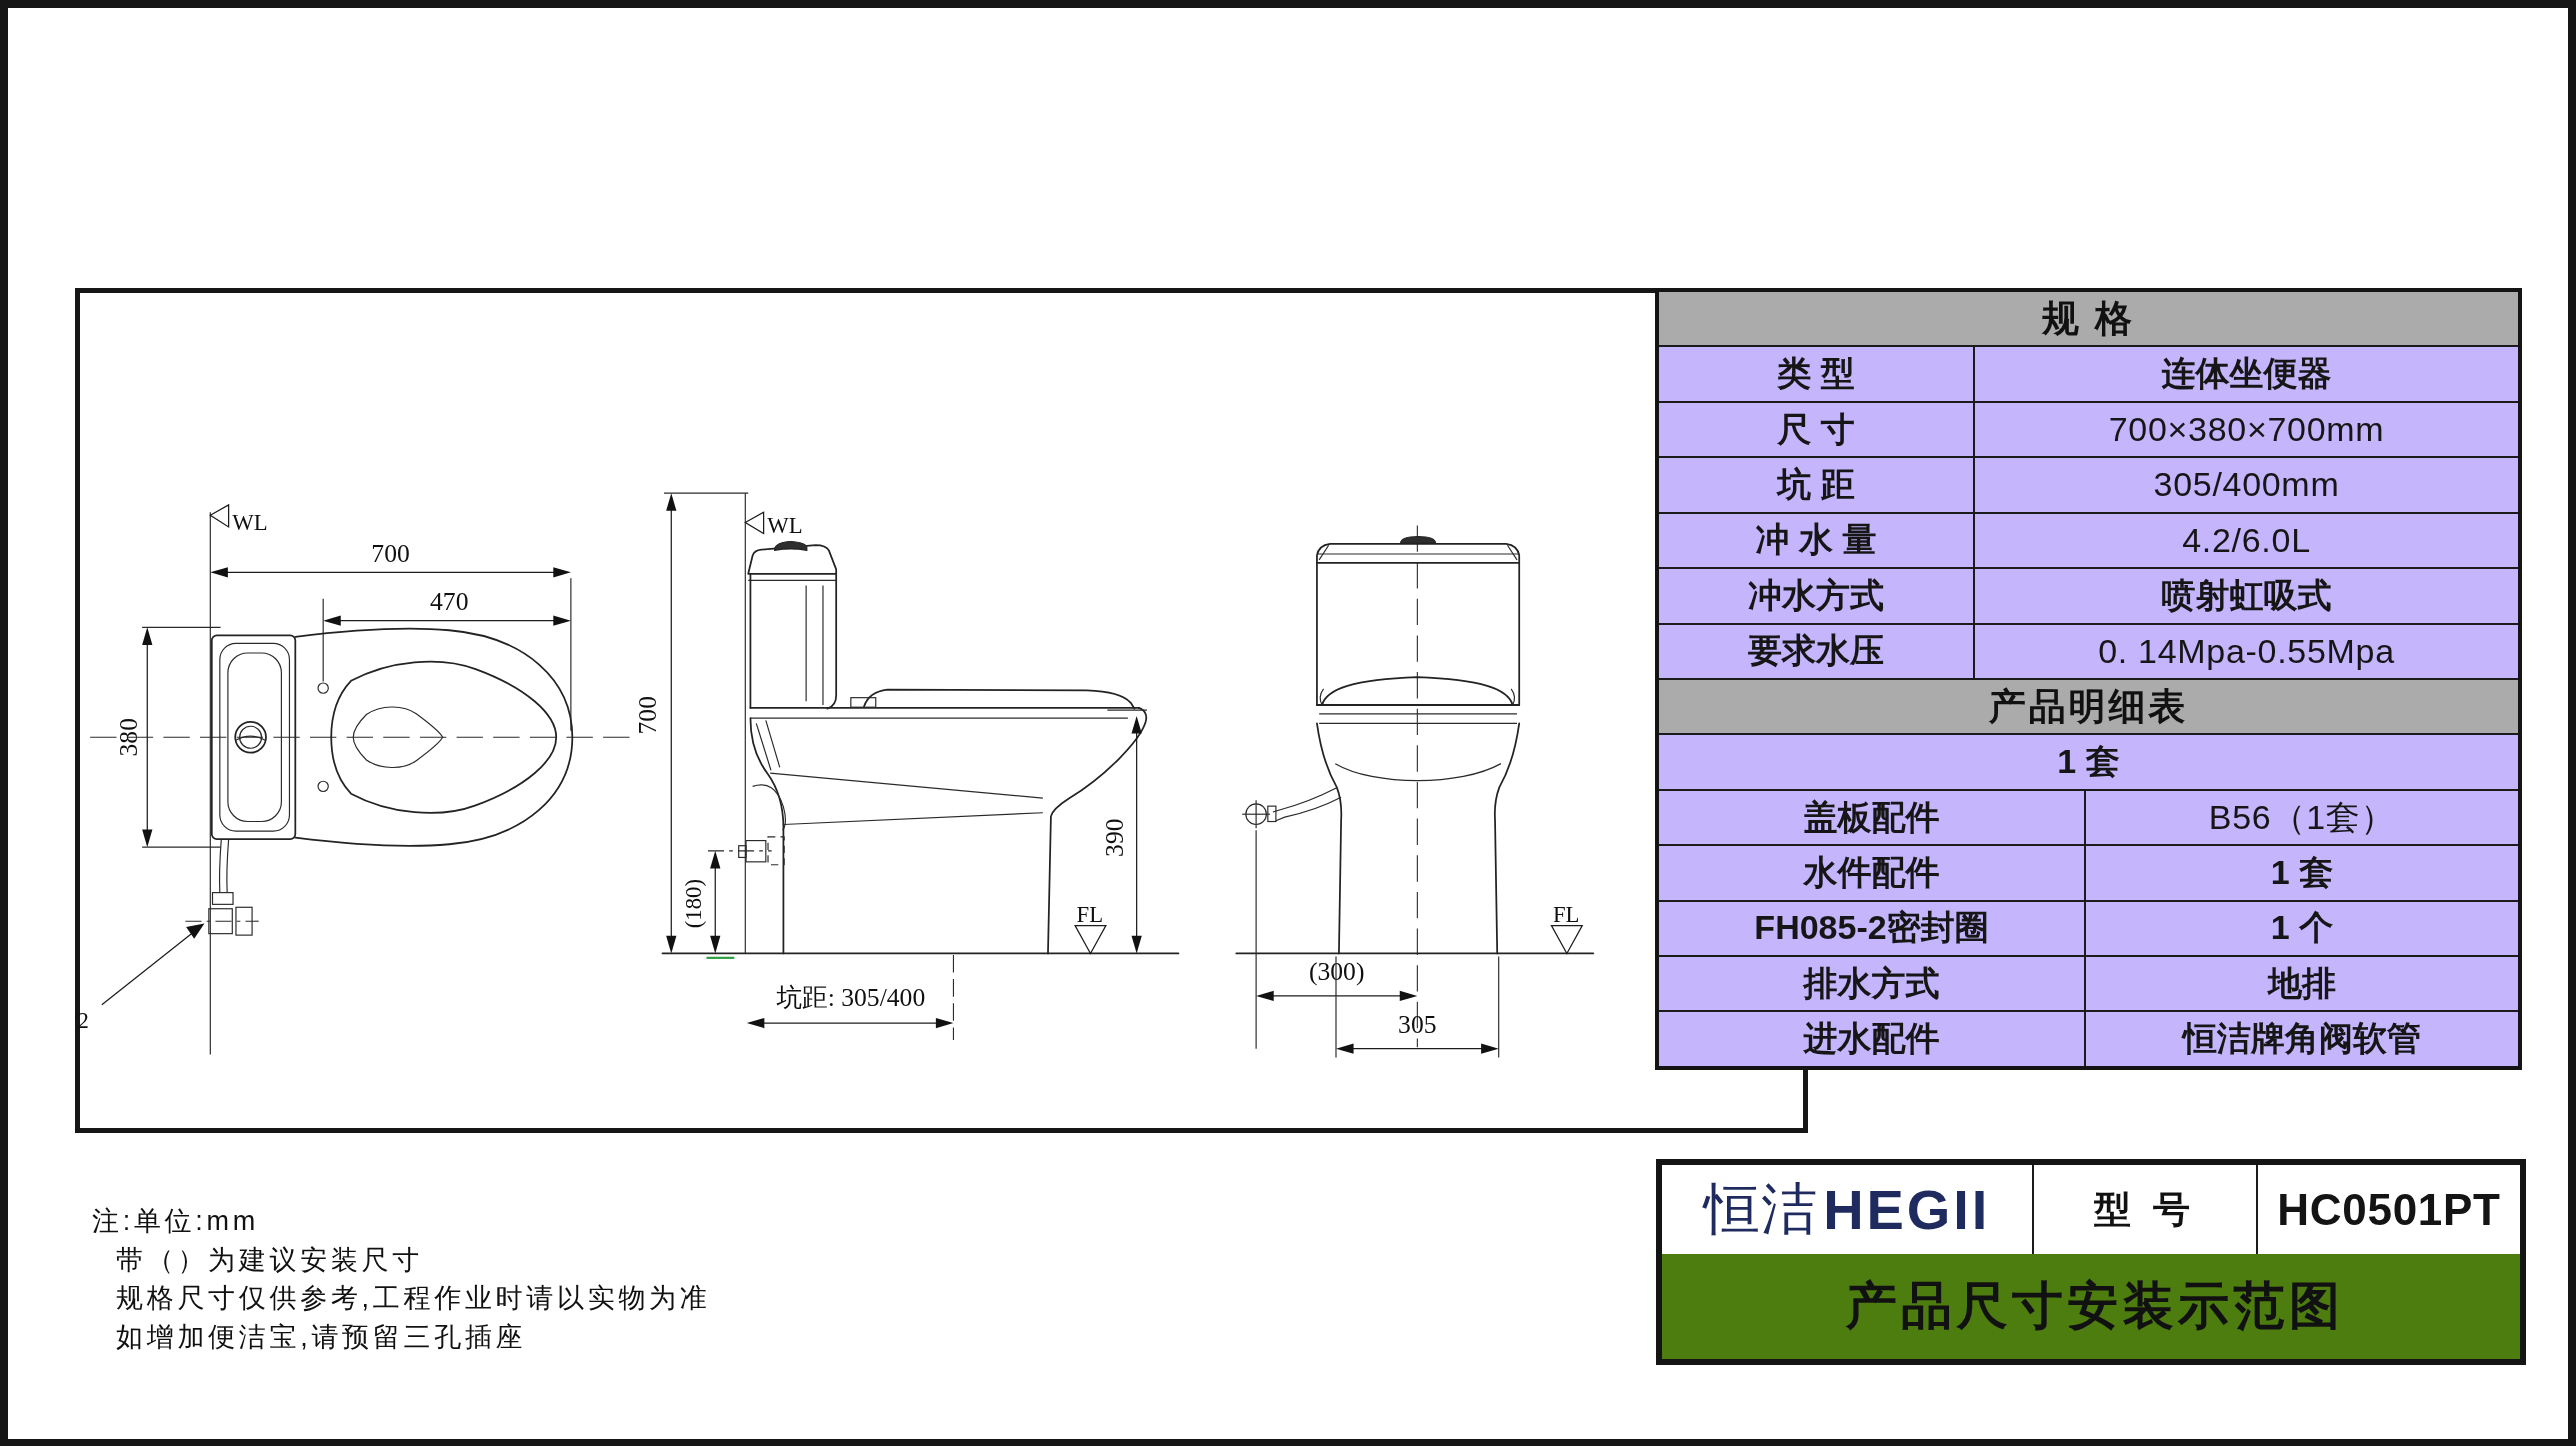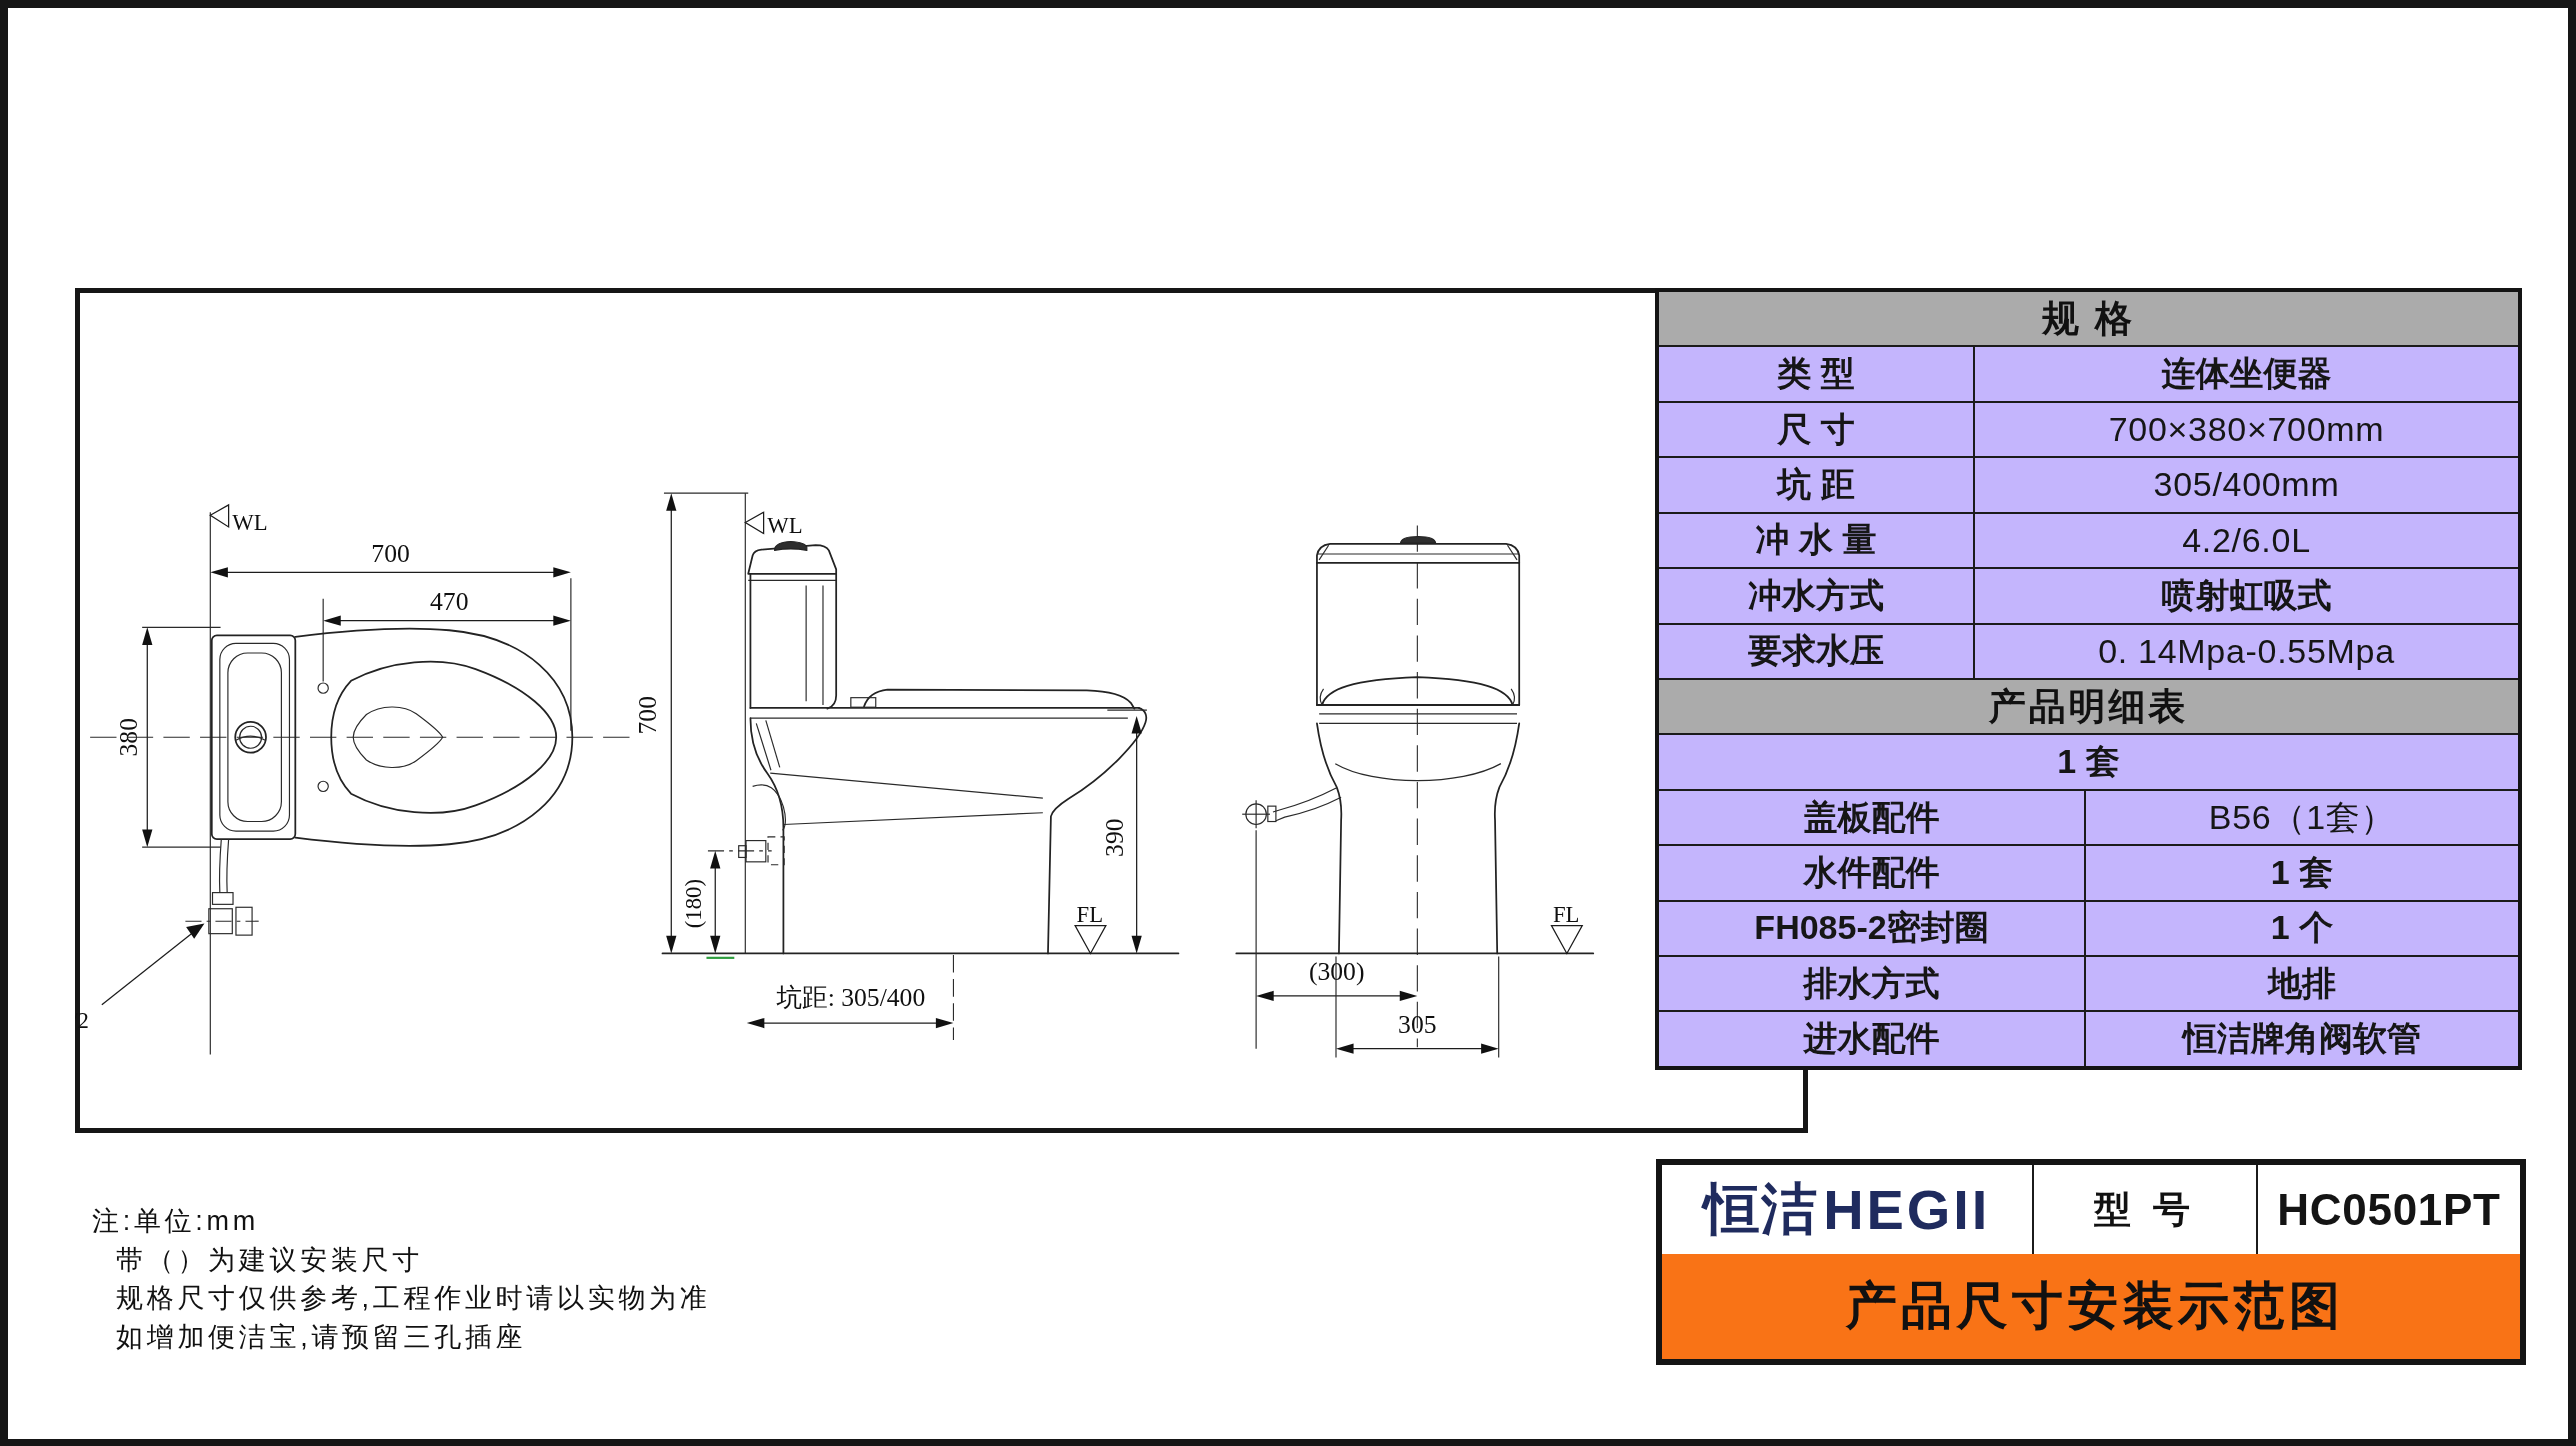--- a/index.html
+++ b/index.html
@@ -49,27 +49,27 @@
   .tvalue.num{font-weight:400;font-size:34px;letter-spacing:0.7px;}
 
   
   .title-block{
     position:absolute;left:1648px;top:1151px;width:870px;height:206px;
     border:6.6px solid #141414;box-sizing:border-box;background:#fff;
     display:flex;flex-direction:column;
   }
   .tb-top{height:89px;display:flex;}
   .tb-logo{width:370px;border-right:2.2px solid #1b1b1b;display:flex;align-items:center;justify-content:center;}
-  .brand-cn{font-size:56px;font-weight:700;letter-spacing:1.5px;}
+  .brand-cn{font-size:56px;font-weight:400;letter-spacing:1.5px;}
   .brand-en{font-size:56px;font-weight:700;letter-spacing:2.9px;margin-left:4.4px;}
   .tb-model-label{width:222px;border-right:2.2px solid #1b1b1b;display:flex;align-items:center;justify-content:center;
     font-size:37px;font-weight:700;color:#111;letter-spacing:5.9px;}
   .tb-model-value{flex:1;display:flex;align-items:center;justify-content:center;
     font-size:44px;font-weight:700;color:#141414;letter-spacing:0.7px;}
-  .tb-caption{flex:1;background:#f97316;display:flex;align-items:center;justify-content:center;
+  .tb-caption{flex:1;background:#4d7c0f;display:flex;align-items:center;justify-content:center;
     font-size:51px;font-weight:700;color:#111;letter-spacing:4.4px;padding-left:8px;}
 
   
   .notes{position:absolute;left:84px;top:1194px;width:1027px;color:#111;}
   .note-line{font-size:27px;letter-spacing:3.7px;line-height:38px;margin-bottom:0.7px;font-weight:500;}
   .note-line.first{margin-left:0;}
   .note-line.indent{margin-left:24px;}
 </style>
 </head>
 <body>

